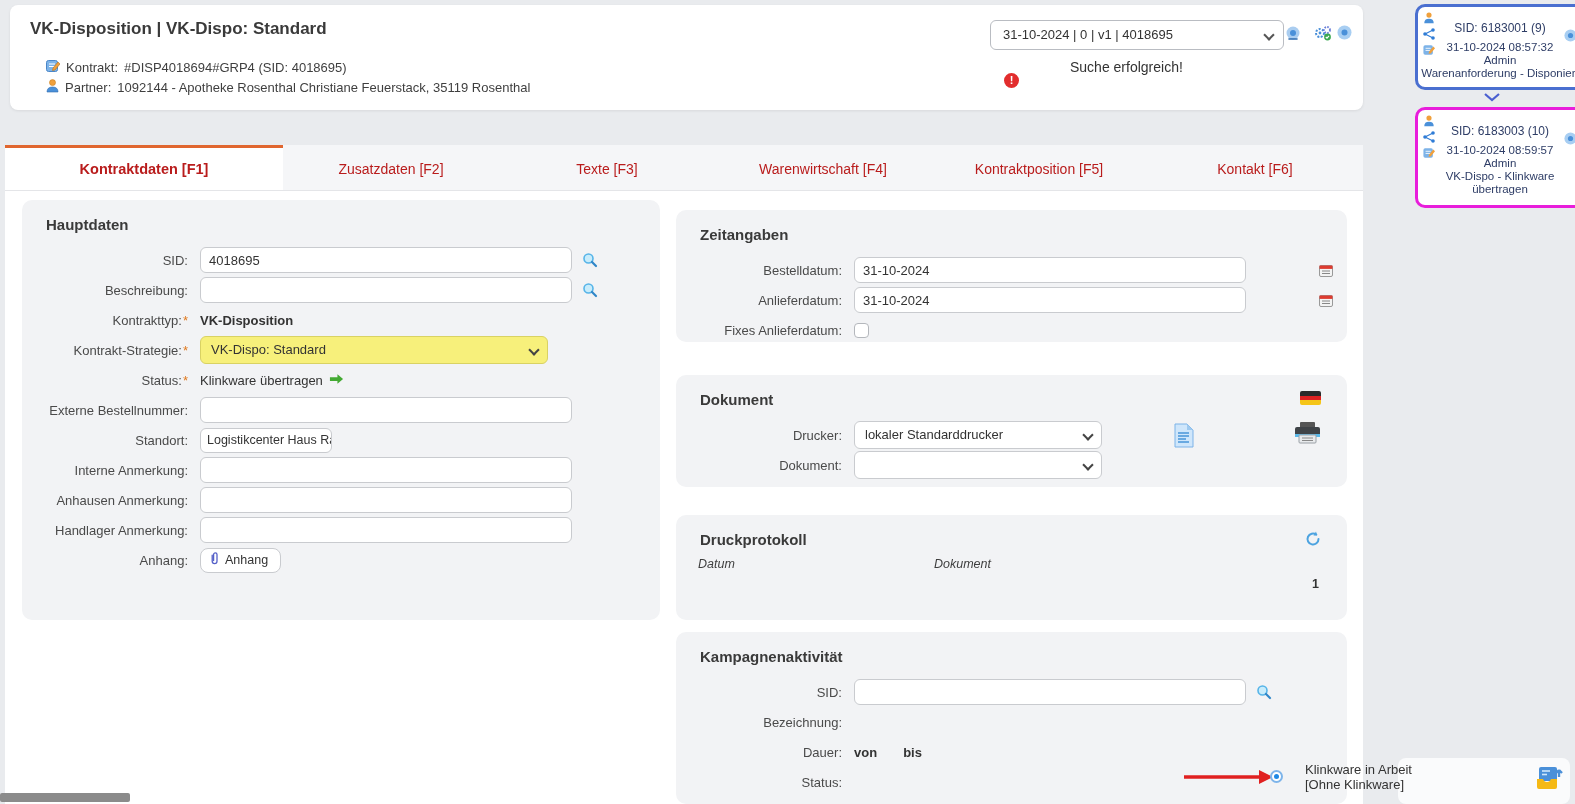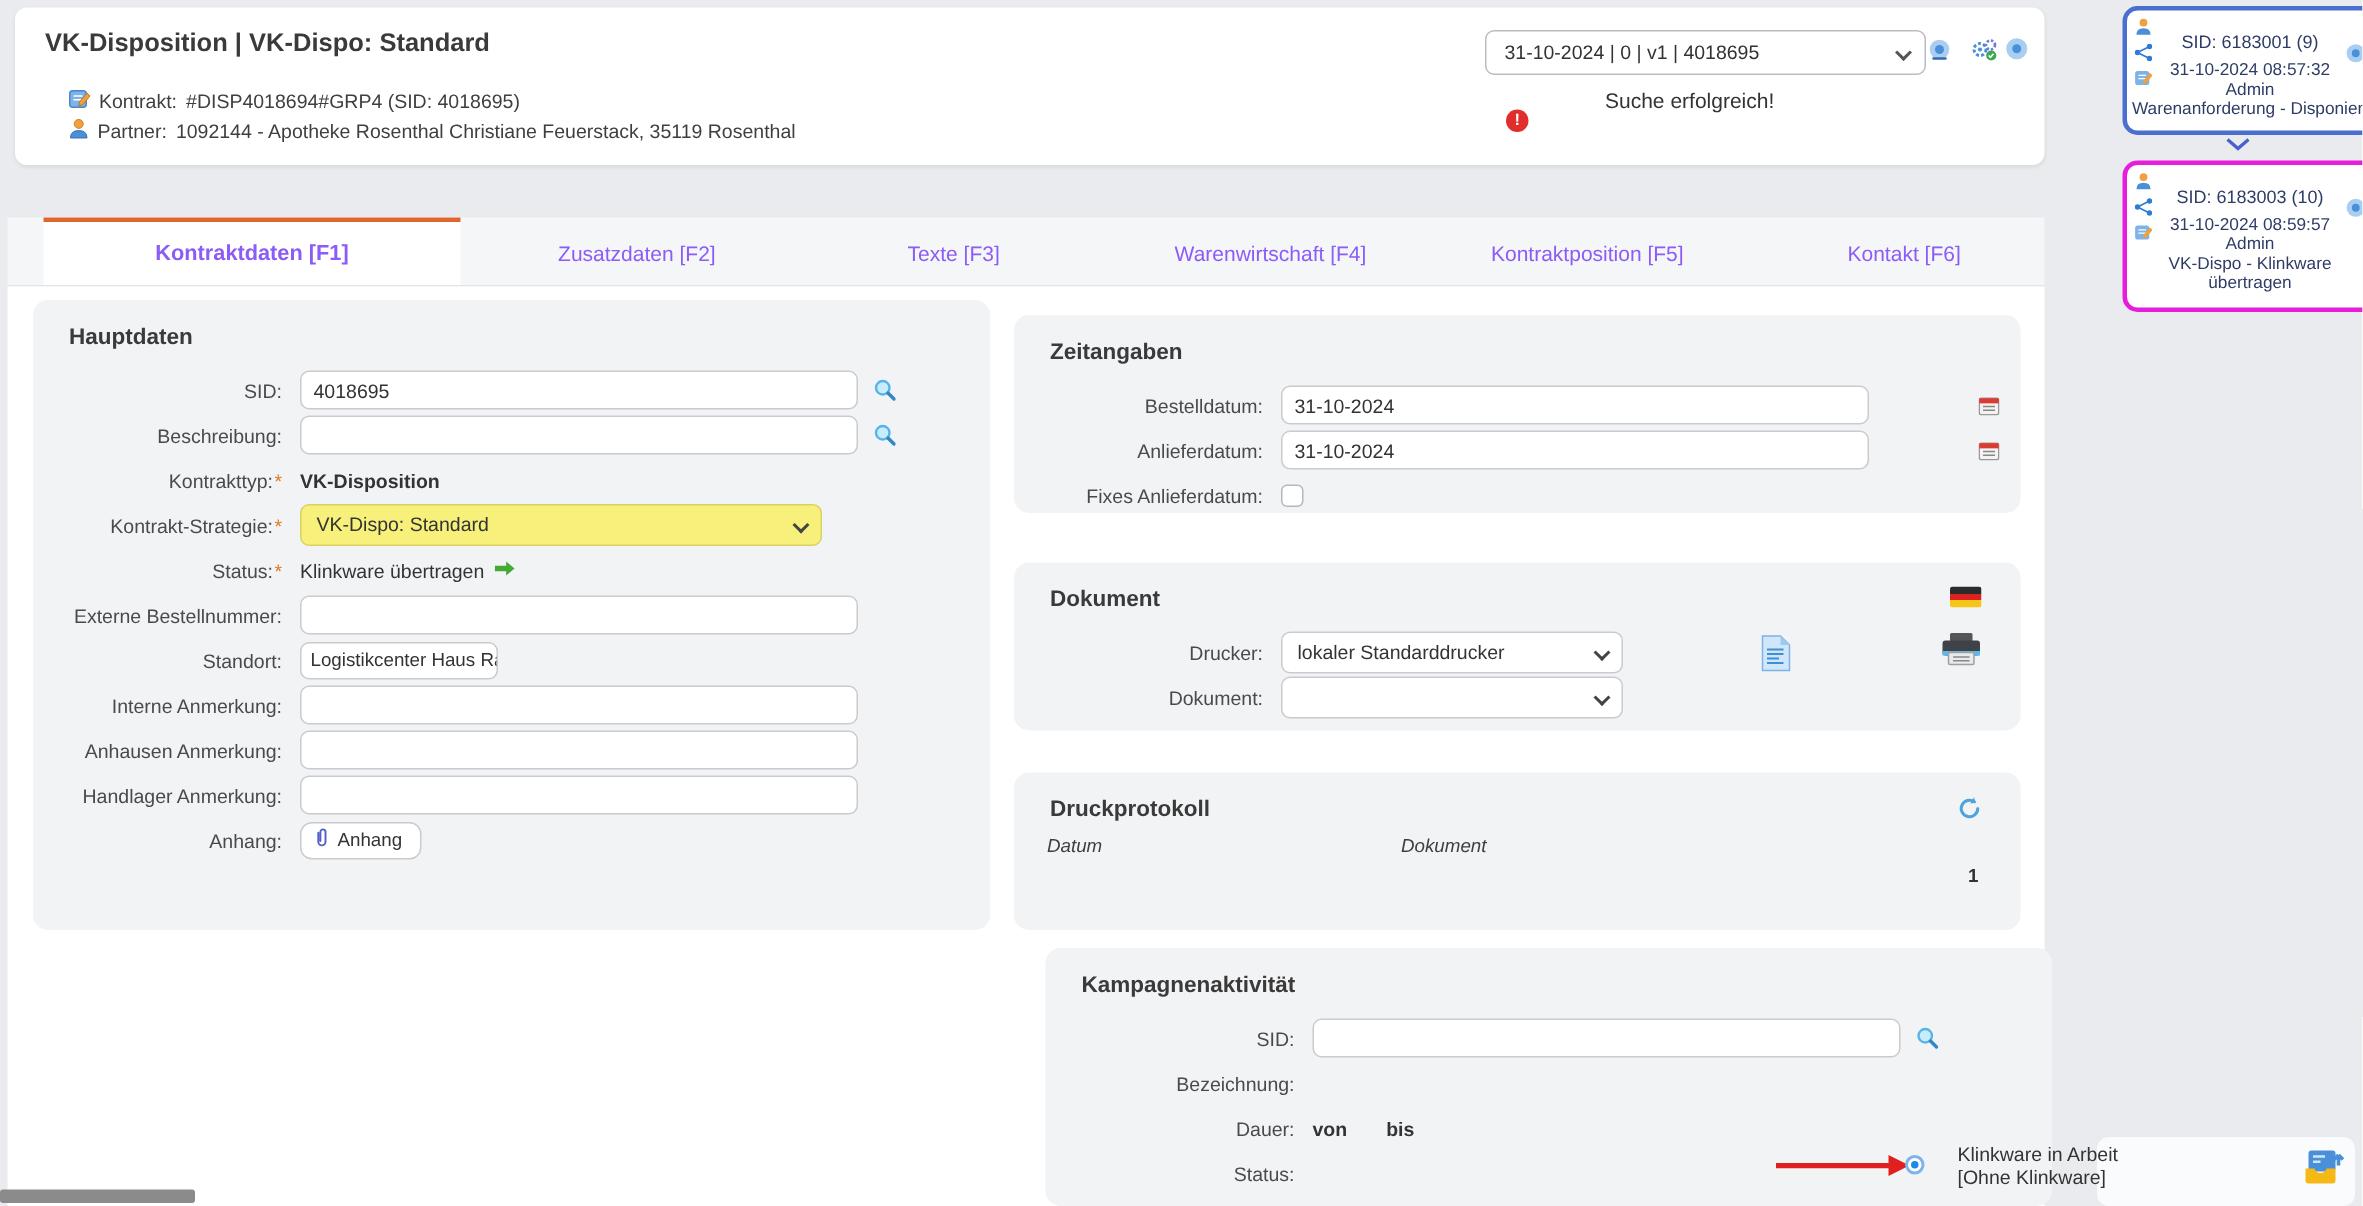--- a/index.html
+++ b/index.html
@@ -14,21 +14,21 @@
   .info-line.l2 { top:74px; }
   .version-select { position:absolute; left:980px; top:15px; width:294px; height:30px; background:#fff; border:1px solid #b9bcc2; border-radius:6px; font-size:13px; color:#333; line-height:28px; padding:0 26px 0 12px; cursor:pointer; }
   .chev { position:absolute; right:10px; top:10px; width:8px; height:8px; border-right:2px solid #555; border-bottom:2px solid #555; transform:rotate(45deg); }
   .hdr-icons { position:absolute; left:1275px; top:20px; display:flex; gap:12px; align-items:center; }
   .hdr-icon3 { position:absolute; left:1327px; top:20px; }
   .success-msg { position:absolute; left:1060px; top:54px; width:250px; text-align:left; font-size:14px; color:#333; }
   .err-badge { position:absolute; left:994px; top:68px; width:15px; height:15px; border-radius:50%; background:#e22d2d; color:#fff; font-size:11px; font-weight:bold; text-align:center; line-height:15px; }
 
   
   .tabbar { position:absolute; left:5px; top:145px; width:1358px; height:46px; background:#f5f6f8; border-bottom:1px solid #e4e5e8; display:flex; }
-  .tab { flex:1; display:flex; align-items:center; justify-content:center; font-size:14px; color:#8b5cf6; cursor:pointer; border-top:3px solid transparent;margin-left:24px; }
+  .tab { flex:1; display:flex; align-items:center; justify-content:center; font-size:14px; color:#b91c1c; cursor:pointer; border-top:3px solid transparent; }
   .tab.active { flex:0 0 278px; background:#fff; border-top:3px solid #e0662f; font-weight:bold; font-size:14.5px; }
 
   
   .content { position:absolute; left:5px; top:191px; width:1358px; height:613px; background:#fff; }
   .panel { position:absolute; background:#f2f3f5; border-radius:10px; }
   .panel-title { font-size:15px; font-weight:bold; color:#3a3a3a; padding:16px 0 12px 24px; }
   .row { display:flex; align-items:center; height:30px; padding:0 14px 0 6px; }
   .row label, .row .lab { width:172px; text-align:right; padding-right:12px; font-size:13px; color:#4a4a4a; flex:0 0 172px; }
   .req { color:#e07a1f; margin-left:1px; }
   .tinput { width:372px; height:26px; border:1px solid #c9cbcf; border-radius:6px; padding:0 8px; font-size:13px; color:#333; background:#fff; font-family:"Liberation Sans",sans-serif; }
@@ -38,26 +38,26 @@
   .fake-select .chev { right:9px; top:9px; border-color:#444; }
   .static-val { font-size:13px; color:#333; display:flex; align-items:center; gap:6px; }
   .static-val.bold { font-weight:bold; }
   .mini-box { width:132px; height:25px; background:#fff; border:1px solid #c9cbcf; border-radius:6px; font-size:12.5px; line-height:23px; padding:0 6px; color:#333; white-space:nowrap; overflow:hidden; }
   .attach-btn { display:inline-flex; align-items:center; gap:5px; background:#fff; border:1px solid #c9cbcf; border-radius:8px; height:25px; padding:0 12px 0 8px; font-size:12.5px; color:#333; cursor:pointer; }
 
   #p-haupt { left:22px; top:200px; width:638px; height:420px; }
   #p-zeit  { left:676px; top:210px; width:671px; height:132px; }
   #p-dok   { left:676px; top:375px; width:671px; height:112px; }
   #p-druck { left:676px; top:515px; width:671px; height:105px; }
-  #p-kamp  { left:697px; top:632px; width:671px; height:172px; }
+  #p-kamp  { left:676px; top:632px; width:671px; height:172px; }
 
   #p-zeit .tinput, #p-kamp .tinput { width:392px; }
   .checkbox { width:15px; height:15px; border:1px solid #b4b7bc; border-radius:4px; background:#fff; cursor:pointer; }
 
-  #p-dok .fake-select { width:228px; }
+  #p-dok .fake-select { width:248px; }
   .flag { position:absolute; right:26px; top:16px; width:21px; height:14px; border-radius:2px; overflow:hidden; cursor:default; }
   .flag div { height:33.4%; }
   .doc-icon-abs { position:absolute; left:498px; top:48px; cursor:pointer; }
   .printer-abs { position:absolute; left:618px; top:46px; cursor:pointer; }
 
   .refresh-abs { position:absolute; right:26px; top:16px; cursor:pointer; }
   .cols { position:absolute; top:42px; left:22px; font-size:12.5px; color:#3f3f3f;font-style:italic; }
   .cols.c2 { left:258px; }
   .pager { position:absolute; right:28px; top:62px; font-size:12.5px; font-weight:bold; color:#333; }
 

